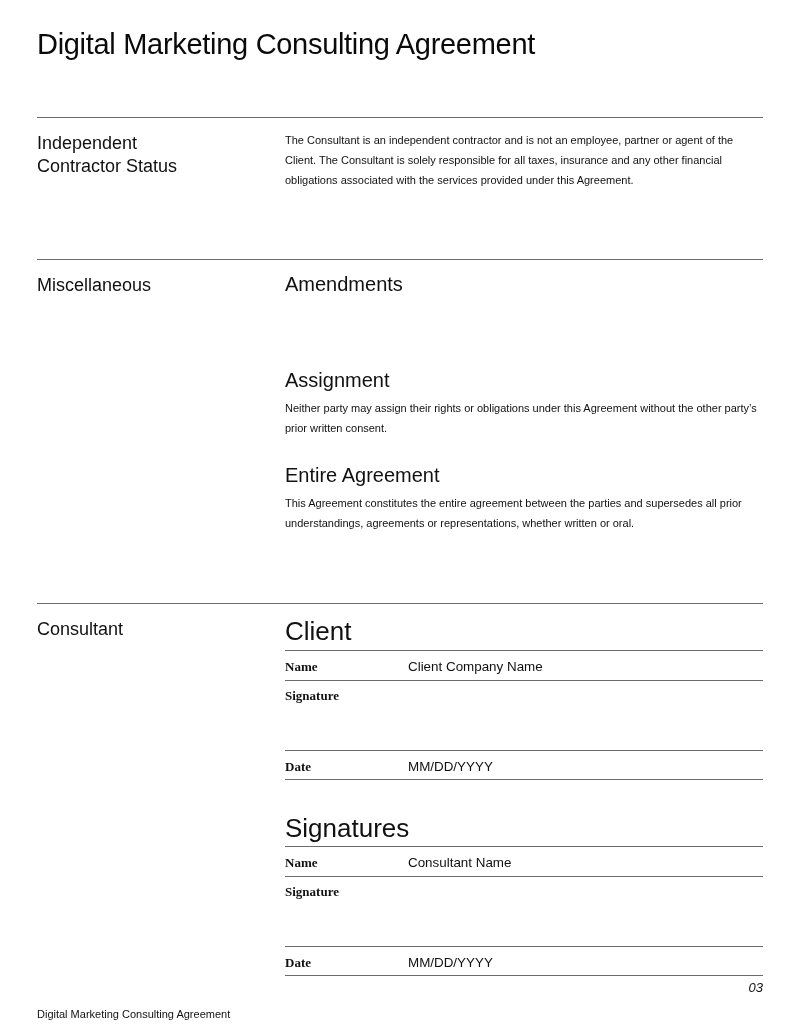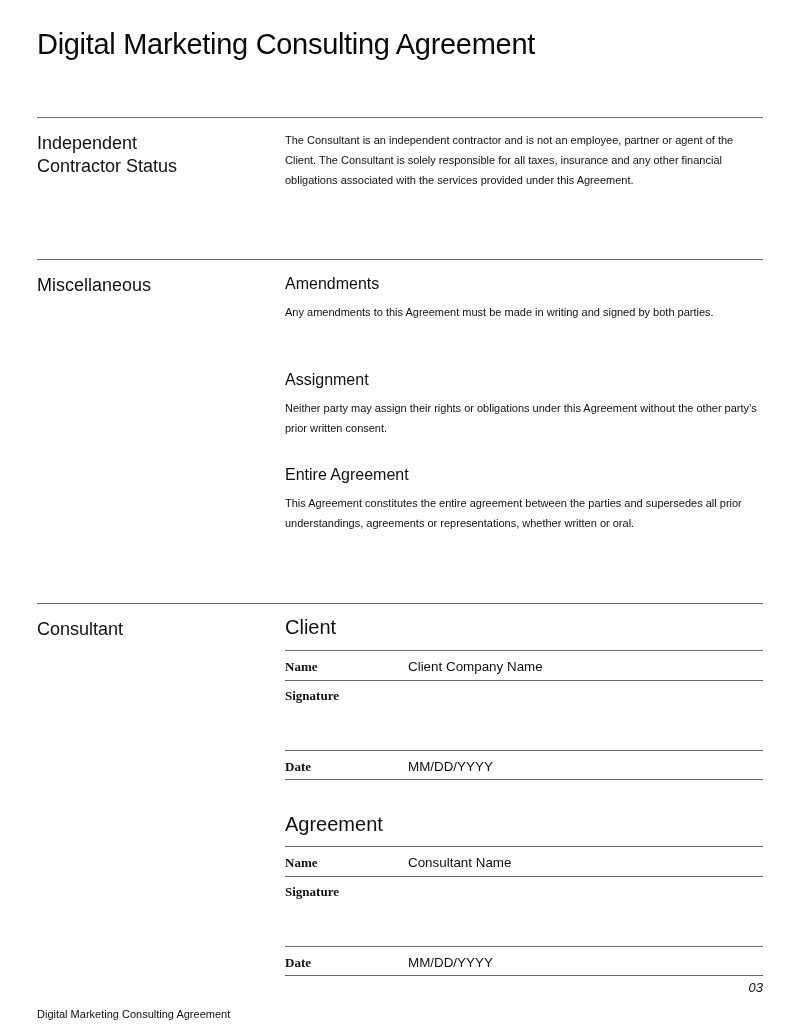--- a/index.html
+++ b/index.html
@@ -4,23 +4,23 @@
 <style>
   html, body { margin: 0; padding: 0; background: #ffffff; }
   body { width: 800px; height: 1035px; position: relative; overflow: hidden;
          font-family: "Liberation Sans", sans-serif; color: #111111; }
   .title { position: absolute; left: 37px; top: 28px; font-size: 29px; font-weight: 400;
            letter-spacing: -0.3px; margin: 0; color: #0a0a0a; }
   .rule { position: absolute; left: 37px; width: 726px; height: 0; border-top: 1px solid #6b6b6b; }
   .sec-label { position: absolute; left: 37px; font-size: 18px; line-height: 23px; color: #111; }
   .col { position: absolute; left: 285px; width: 480px; }
   .para { font-size: 11px; line-height: 20px; color: #111; margin: 0; }
-  .sub { font-size: 16px; line-height: 20px; margin: 0 0 8px 0; color: #111; }
+  .sub { font-size: 20px; line-height: 20px; margin: 0 0 8px 0; color: #111; }
   .block { position: absolute; left: 285px; width: 480px; }
-  .party { position: absolute; left: 285px; font-size: 20px; color: #111; }
+  .party { position: absolute; left: 285px; font-size: 26px; color: #111; }
   .frow { position: absolute; left: 285px; width: 478px; font-size: 13.4px; }
   .flabel { position: absolute; left: 0; font-weight: 700; font-size: 13px; font-family: Liberation Serif, serif; }
   .fval { position: absolute; left: 123px; }
   .footer-l { position: absolute; left: 37px; top: 1008px; font-size: 11px; color: #111; }
   .footer-r { position: absolute; right: 37px; top: 980px; font-size: 13px; color: #111; font-style: italic; }
 </style>
 </head>
 <body>
 
 <h1 class="title">Digital Marketing Consulting Agreement</h1>
@@ -32,21 +32,20 @@
 </div>
 <div class="col" style="top:130px;">
   <p class="para">The Consultant is an independent contractor and is not an employee, partner or agent of the Client. The Consultant is solely responsible for all taxes, insurance and any other financial obligations associated with the services provided under this Agreement.</p>
 </div>
 
 <div class="rule" style="top:259px;"></div>
 <div class="sec-label" style="top:274px;">Miscellaneous</div>
 
 <div class="block" style="top:274px;">
   <p class="sub">Amendments</p>
-  <p class="para">Any amendments to this Agreement must be made in writing and signed by both parties.</p>
 </div>
 <div class="block" style="top:370px;">
   <p class="sub">Assignment</p>
   <p class="para">Neither party may assign their rights or obligations under this Agreement without the other party’s prior written consent.</p>
 </div>
 <div class="block" style="top:465px;">
   <p class="sub">Entire Agreement</p>
   <p class="para">This Agreement constitutes the entire agreement between the parties and supersedes all prior understandings, agreements or representations, whether written or oral.</p>
 </div>
 
@@ -63,21 +62,21 @@
 <div class="frow" style="top:688px; height:60px;">
   <span class="flabel">Signature</span>
 </div>
 <div class="rule" style="top:750px; left:285px; width:478px;"></div>
 <div class="frow" style="top:759px;">
   <span class="flabel">Date</span>
   <span class="fval">MM/DD/YYYY</span>
 </div>
 <div class="rule" style="top:779px; left:285px; width:478px;"></div>
 
-<div class="party" style="top:813px;">Agreement</div>
+<div class="party" style="top:813px;">Signatures</div>
 <div class="rule" style="top:846px; left:285px; width:478px;"></div>
 <div class="frow" style="top:855px;">
   <span class="flabel">Name</span>
   <span class="fval">Consultant Name</span>
 </div>
 <div class="rule" style="top:876px; left:285px; width:478px;"></div>
 <div class="frow" style="top:884px; height:60px;">
   <span class="flabel">Signature</span>
 </div>
 <div class="rule" style="top:946px; left:285px; width:478px;"></div>

